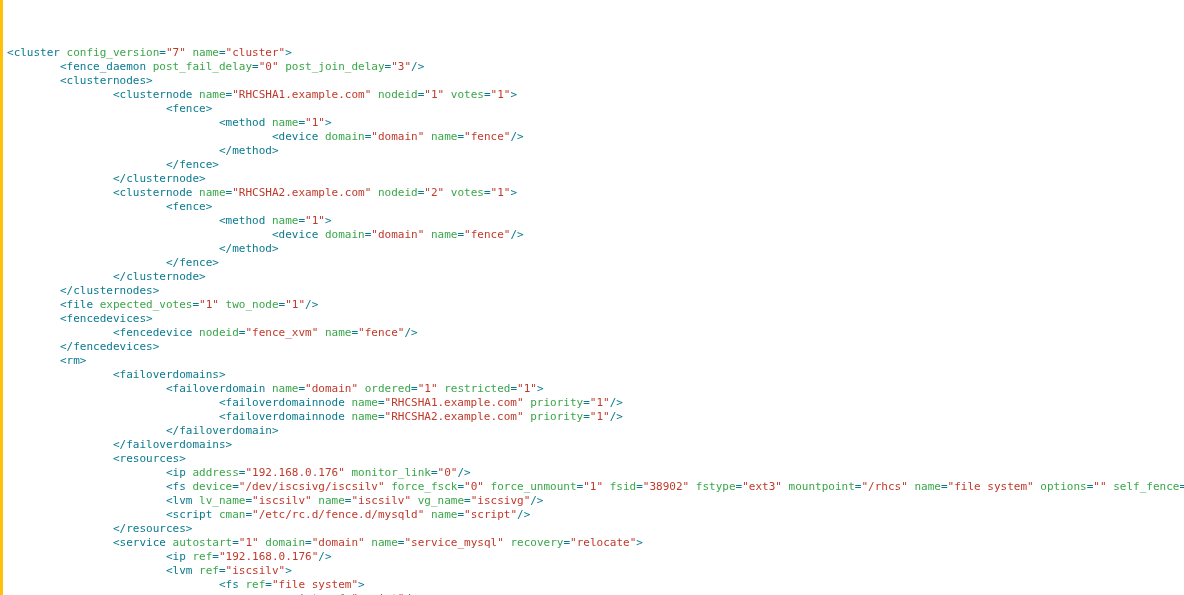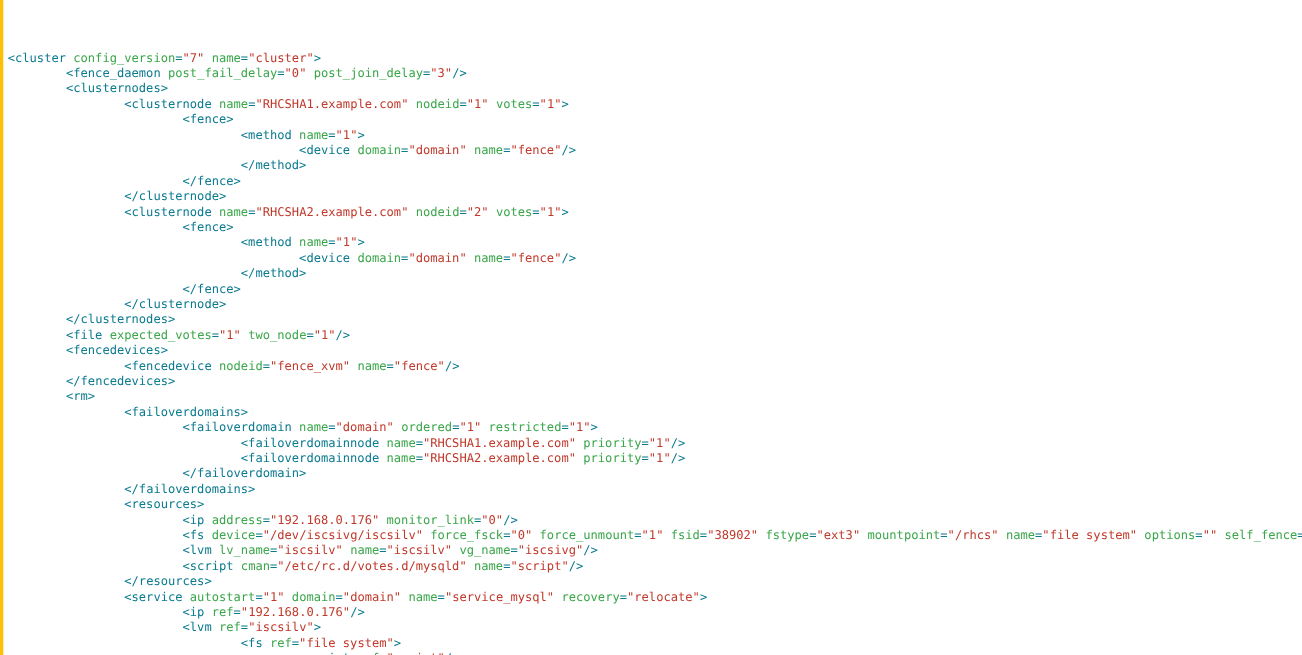--- a/index.html
+++ b/index.html
@@ -48,21 +48,21 @@
                 <span class="p">&lt;</span><span class="t">failoverdomains</span><span class="p">&gt;</span>
                         <span class="p">&lt;</span><span class="t">failoverdomain</span> <span class="a">name</span><span class="p">=</span><span class="v">"<span>domain</span>"</span> <span class="a">ordered</span><span class="p">=</span><span class="v">"<span>1</span>"</span> <span class="a">restricted</span><span class="p">=</span><span class="v">"<span>1</span>"</span><span class="p">&gt;</span>
                                 <span class="p">&lt;</span><span class="t">failoverdomainnode</span> <span class="a">name</span><span class="p">=</span><span class="v">"<span>RHCSHA1.example.com</span>"</span> <span class="a">priority</span><span class="p">=</span><span class="v">"<span>1</span>"</span><span class="p">/&gt;</span>
                                 <span class="p">&lt;</span><span class="t">failoverdomainnode</span> <span class="a">name</span><span class="p">=</span><span class="v">"<span>RHCSHA2.example.com</span>"</span> <span class="a">priority</span><span class="p">=</span><span class="v">"<span>1</span>"</span><span class="p">/&gt;</span>
                         <span class="p">&lt;/</span><span class="t">failoverdomain</span><span class="p">&gt;</span>
                 <span class="p">&lt;/</span><span class="t">failoverdomains</span><span class="p">&gt;</span>
                 <span class="p">&lt;</span><span class="t">resources</span><span class="p">&gt;</span>
                         <span class="p">&lt;</span><span class="t">ip</span> <span class="a">address</span><span class="p">=</span><span class="v">"<span>192.168.0.176</span>"</span> <span class="a">monitor_link</span><span class="p">=</span><span class="v">"<span>0</span>"</span><span class="p">/&gt;</span>
                         <span class="p">&lt;</span><span class="t">fs</span> <span class="a">device</span><span class="p">=</span><span class="v">"<span>/dev/iscsivg/iscsilv</span>"</span> <span class="a">force_fsck</span><span class="p">=</span><span class="v">"<span>0</span>"</span> <span class="a">force_unmount</span><span class="p">=</span><span class="v">"<span>1</span>"</span> <span class="a">fsid</span><span class="p">=</span><span class="v">"<span>38902</span>"</span> <span class="a">fstype</span><span class="p">=</span><span class="v">"<span>ext3</span>"</span> <span class="a">mountpoint</span><span class="p">=</span><span class="v">"<span>/rhcs</span>"</span> <span class="a">name</span><span class="p">=</span><span class="v">"<span>file system</span>"</span> <span class="a">options</span><span class="p">=</span><span class="v">"<span></span>"</span> <span class="a">self_fence</span><span class="p">=</span>
                         <span class="p">&lt;</span><span class="t">lvm</span> <span class="a">lv_name</span><span class="p">=</span><span class="v">"<span>iscsilv</span>"</span> <span class="a">name</span><span class="p">=</span><span class="v">"<span>iscsilv</span>"</span> <span class="a">vg_name</span><span class="p">=</span><span class="v">"<span>iscsivg</span>"</span><span class="p">/&gt;</span>
-                        <span class="p">&lt;</span><span class="t">script</span> <span class="a">cman</span><span class="p">=</span><span class="v">"<span>/etc/rc.d/votes.d/mysqld</span>"</span> <span class="a">name</span><span class="p">=</span><span class="v">"<span>script</span>"</span><span class="p">/&gt;</span>
+                        <span class="p">&lt;</span><span class="t">script</span> <span class="a">cman</span><span class="p">=</span><span class="v">"<span>/etc/rc.d/fence.d/mysqld</span>"</span> <span class="a">name</span><span class="p">=</span><span class="v">"<span>script</span>"</span><span class="p">/&gt;</span>
                 <span class="p">&lt;/</span><span class="t">resources</span><span class="p">&gt;</span>
                 <span class="p">&lt;</span><span class="t">service</span> <span class="a">autostart</span><span class="p">=</span><span class="v">"<span>1</span>"</span> <span class="a">domain</span><span class="p">=</span><span class="v">"<span>domain</span>"</span> <span class="a">name</span><span class="p">=</span><span class="v">"<span>service_mysql</span>"</span> <span class="a">recovery</span><span class="p">=</span><span class="v">"<span>relocate</span>"</span><span class="p">&gt;</span>
                         <span class="p">&lt;</span><span class="t">ip</span> <span class="a">ref</span><span class="p">=</span><span class="v">"<span>192.168.0.176</span>"</span><span class="p">/&gt;</span>
                         <span class="p">&lt;</span><span class="t">lvm</span> <span class="a">ref</span><span class="p">=</span><span class="v">"<span>iscsilv</span>"</span><span class="p">&gt;</span>
                                 <span class="p">&lt;</span><span class="t">fs</span> <span class="a">ref</span><span class="p">=</span><span class="v">"<span>file system</span>"</span><span class="p">&gt;</span>
                                         <span class="p">&lt;</span><span class="t">script</span> <span class="a">ref</span><span class="p">=</span><span class="v">"<span>script</span>"</span><span class="p">/&gt;</span>
                                 
                         
                 
         </div>

